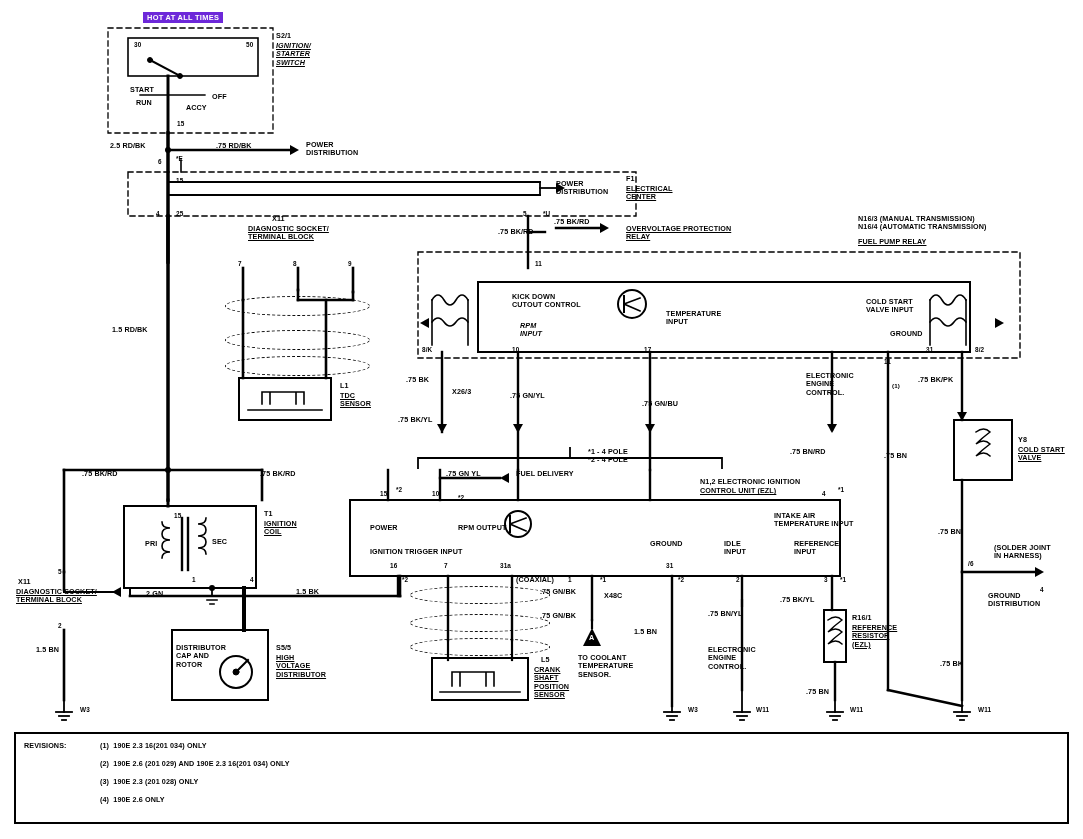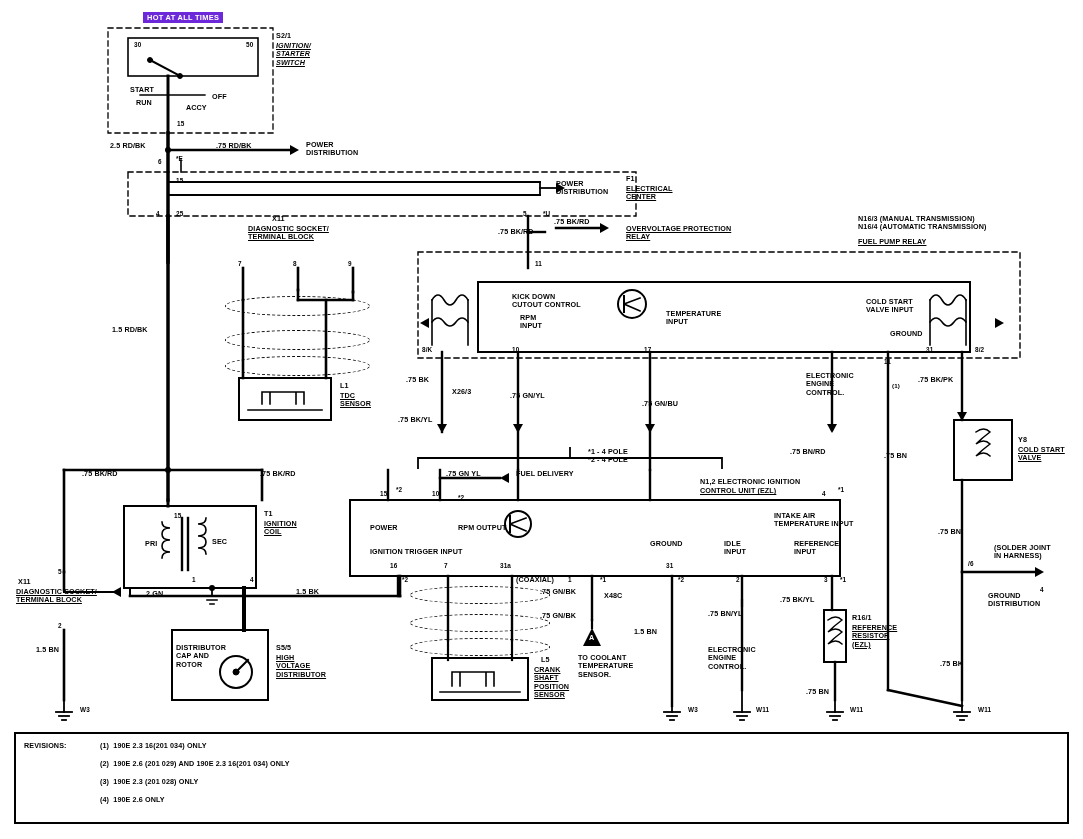--- a/index.html
+++ b/index.html
@@ -255,21 +255,21 @@
   <div class="lbl num" style="left:293px;top:260px;">8</div>
   <div class="lbl num" style="left:348px;top:260px;">9</div>
 
   <div class="lbl" style="left:340px;top:382px;">L1</div>
   <div class="lbl u" style="left:340px;top:392px;">TDC<br>SENSOR</div>
 
   <div class="lbl" style="left:858px;top:215px;">N16/3 (MANUAL TRANSMISSION)<br>N16/4 (AUTOMATIC TRANSMISSION)</div>
   <div class="lbl u" style="left:858px;top:238px;">FUEL PUMP RELAY</div>
 
   <div class="lbl" style="left:512px;top:293px;">KICK DOWN<br>CUTOUT CONTROL</div>
-  <div class="lbl" style="left:520px;top:314px;">RPM<br>INPUT</div>
+  <div class="lbl" style="left:520px;top:322px;font-style:italic;">RPM<br>INPUT</div>
   <div class="lbl" style="left:666px;top:310px;">TEMPERATURE<br>INPUT</div>
   <div class="lbl" style="left:866px;top:298px;">COLD START<br>VALVE INPUT</div>
   <div class="lbl" style="left:890px;top:330px;">GROUND</div>
   <div class="lbl num" style="left:422px;top:346px;">8/K</div>
   <div class="lbl num" style="left:512px;top:346px;">10</div>
   <div class="lbl num" style="left:644px;top:346px;">17</div>
   <div class="lbl num" style="left:926px;top:346px;">31</div>
   <div class="lbl num" style="left:884px;top:358px;">11</div>
   <div class="lbl num" style="left:975px;top:346px;">8/2</div>
   <div class="lbl num" style="left:535px;top:260px;">11</div>

